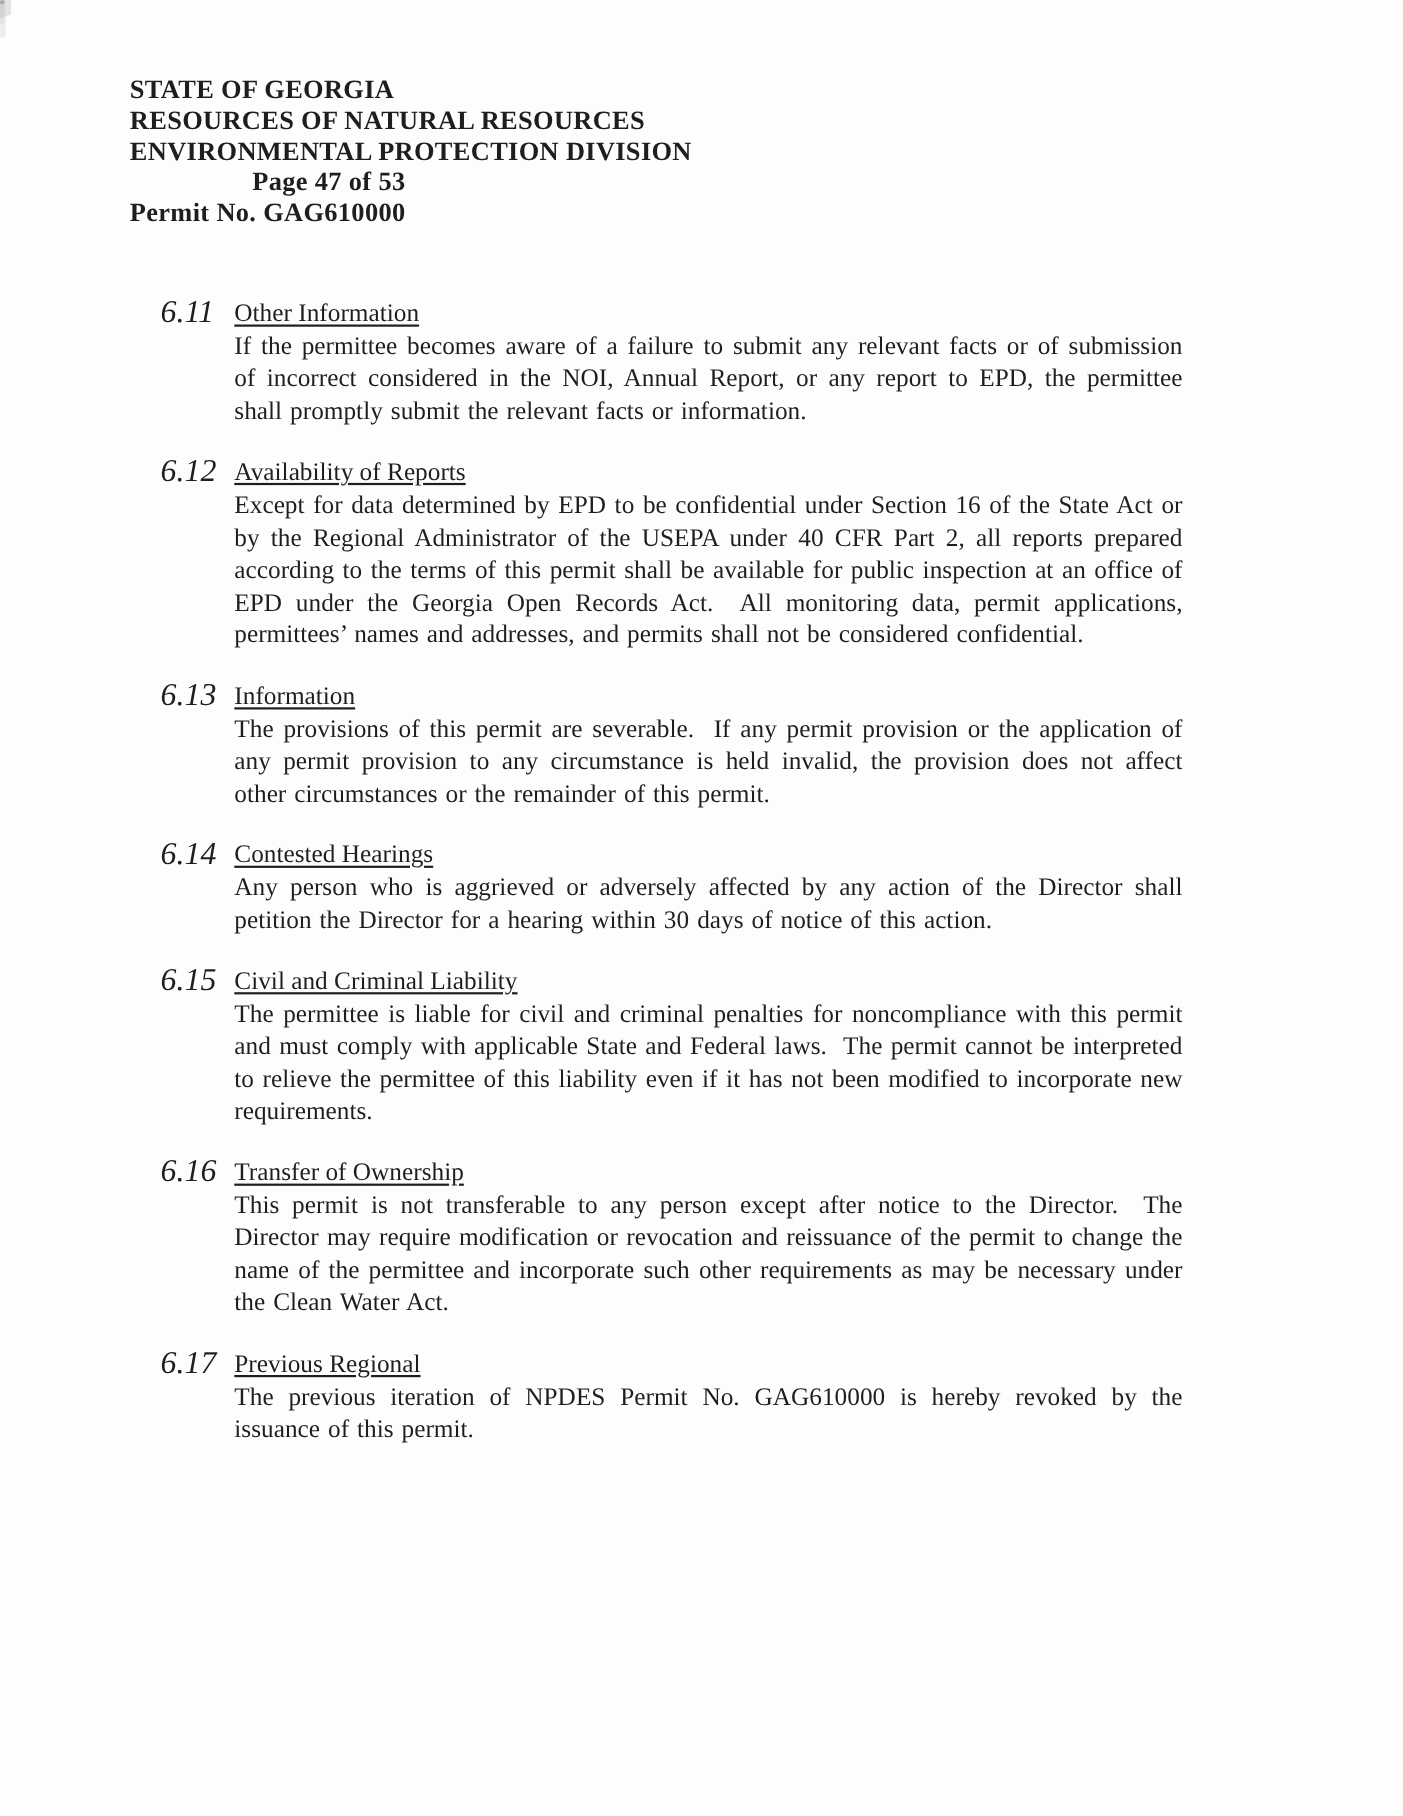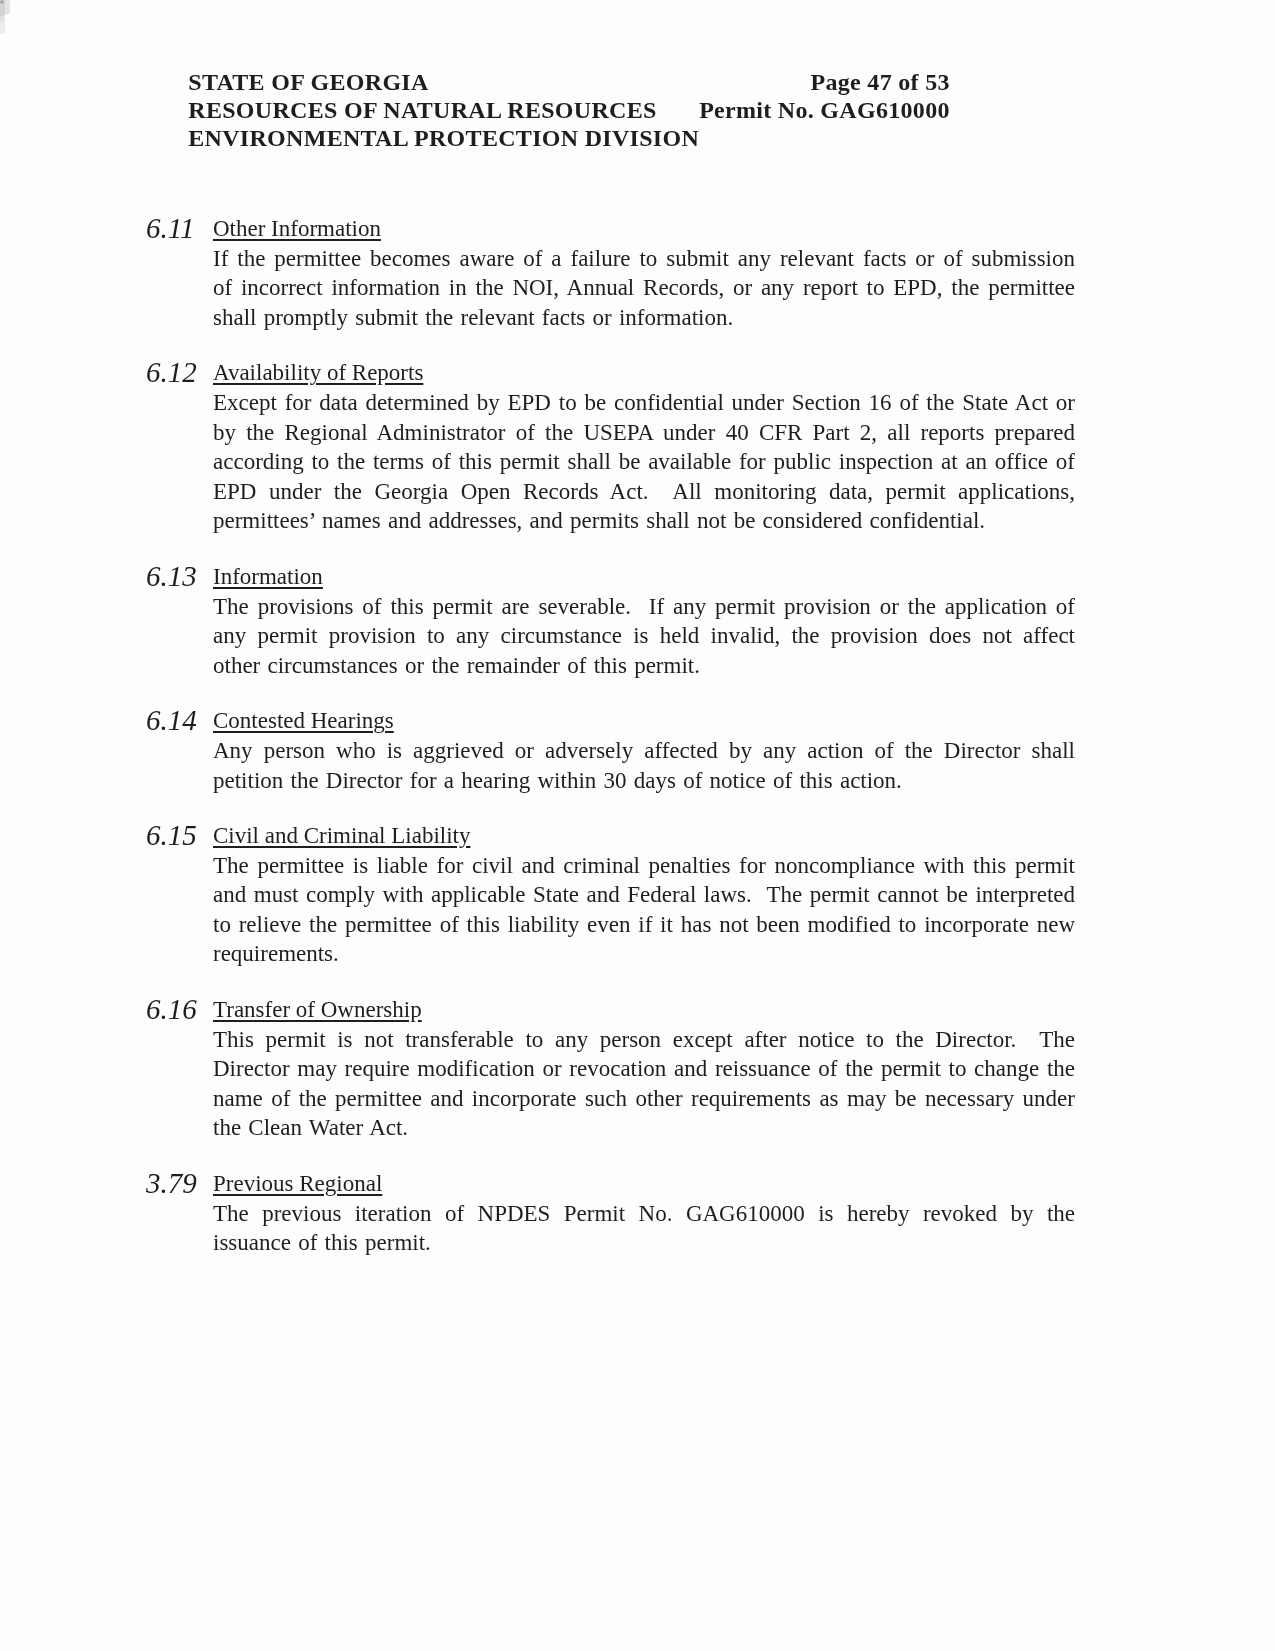--- a/index.html
+++ b/index.html
@@ -14,23 +14,24 @@
     margin: 0 auto;
     background: #fdfdfc;
     color: #1e1e1e;
     font-family: "Liberation Serif", "DejaVu Serif", serif;
     overflow: hidden;
     box-sizing: border-box;
   }
   
   .doc-header {
     display: flex;
-    justify-content: center;
+    justify-content: flex-start;
     align-items: flex-start;
-    padding: 68px 221px 0 84px;
+    padding: 68px 221px 0 118px;
+    flex-direction: column;
   }
   .header-left div,
   .header-right div {
     font-weight: bold;
     font-size: 24px;
     line-height: 28px;
     letter-spacing: 0.3px;
     white-space: nowrap;
   }
   .header-right { text-align: right; }
@@ -104,21 +105,21 @@
       <div>Permit No. GAG610000</div>
     </div>
   </div>
 
   <div class="sections">
 
     <div class="section">
       <div class="sec-num">6.11</div>
       <div class="sec-content">
         <div class="sec-title">Other Information</div>
-        <p class="sec-body">If the permittee becomes aware of a failure to submit any relevant facts or of submission of incorrect information in the NOI, Annual Records, or any report to EPD, the permittee shall promptly submit the relevant facts or information.</p>
+        <p class="sec-body">If the permittee becomes aware of a failure to submit any relevant facts or of submission of incorrect considered in the NOI, Annual Report, or any report to EPD, the permittee shall promptly submit the relevant facts or information.</p>
       </div>
     </div>
 
     <div class="section">
       <div class="sec-num">6.12</div>
       <div class="sec-content">
         <div class="sec-title">Availability of Reports</div>
         <p class="sec-body">Except for data determined by EPD to be confidential under Section 16 of the State Act or by the Regional Administrator of the USEPA under 40 CFR Part 2, all reports prepared according to the terms of this permit shall be available for public inspection at an office of EPD under the Georgia Open Records Act.&nbsp; All monitoring data, permit applications, permittees’ names and addresses, and permits shall not be considered confidential.</p>
       </div>
     </div>
@@ -149,21 +150,21 @@
 
     <div class="section">
       <div class="sec-num">6.16</div>
       <div class="sec-content">
         <div class="sec-title">Transfer of Ownership</div>
         <p class="sec-body">This permit is not transferable to any person except after notice to the Director.&nbsp; The Director may require modification or revocation and reissuance of the permit to change the name of the permittee and incorporate such other requirements as may be necessary under the Clean Water Act.</p>
       </div>
     </div>
 
     <div class="section">
-      <div class="sec-num">3.79</div>
+      <div class="sec-num">6.17</div>
       <div class="sec-content">
         <div class="sec-title">Previous Regional</div>
         <p class="sec-body">The previous iteration of NPDES Permit No. GAG610000 is hereby revoked by the issuance of this permit.</p>
       </div>
     </div>
 
   </div>
 </div>
 
 </body></html>

